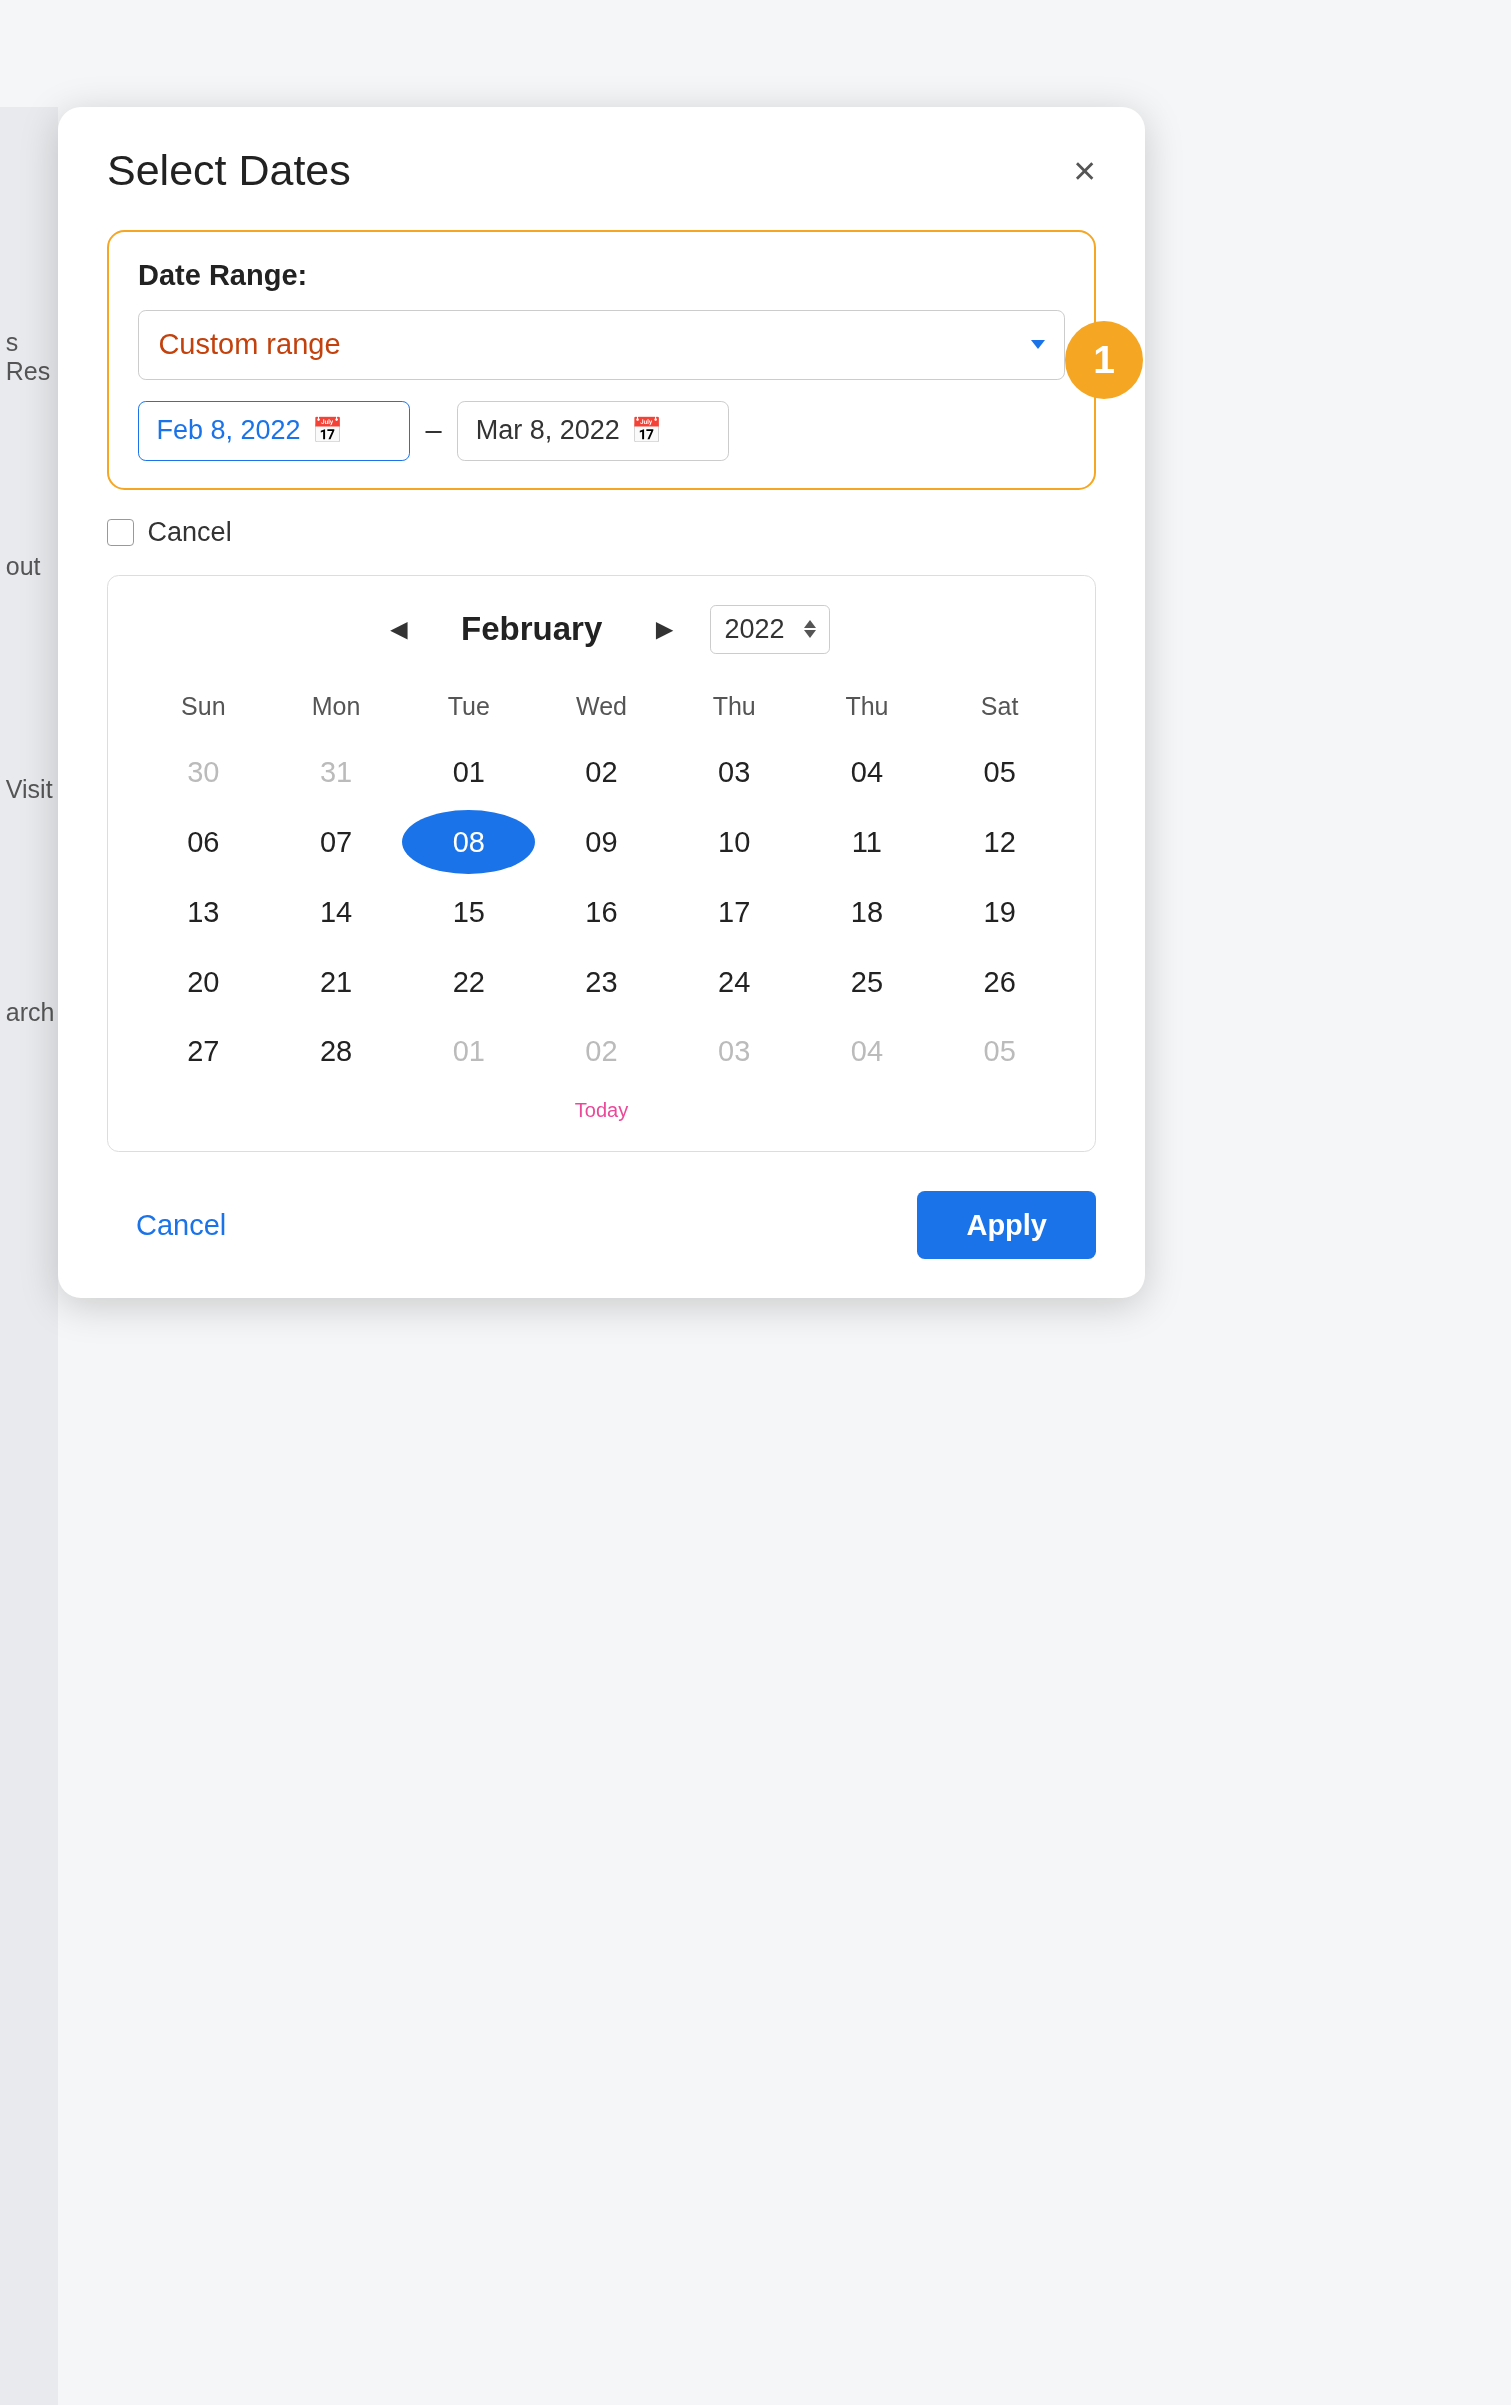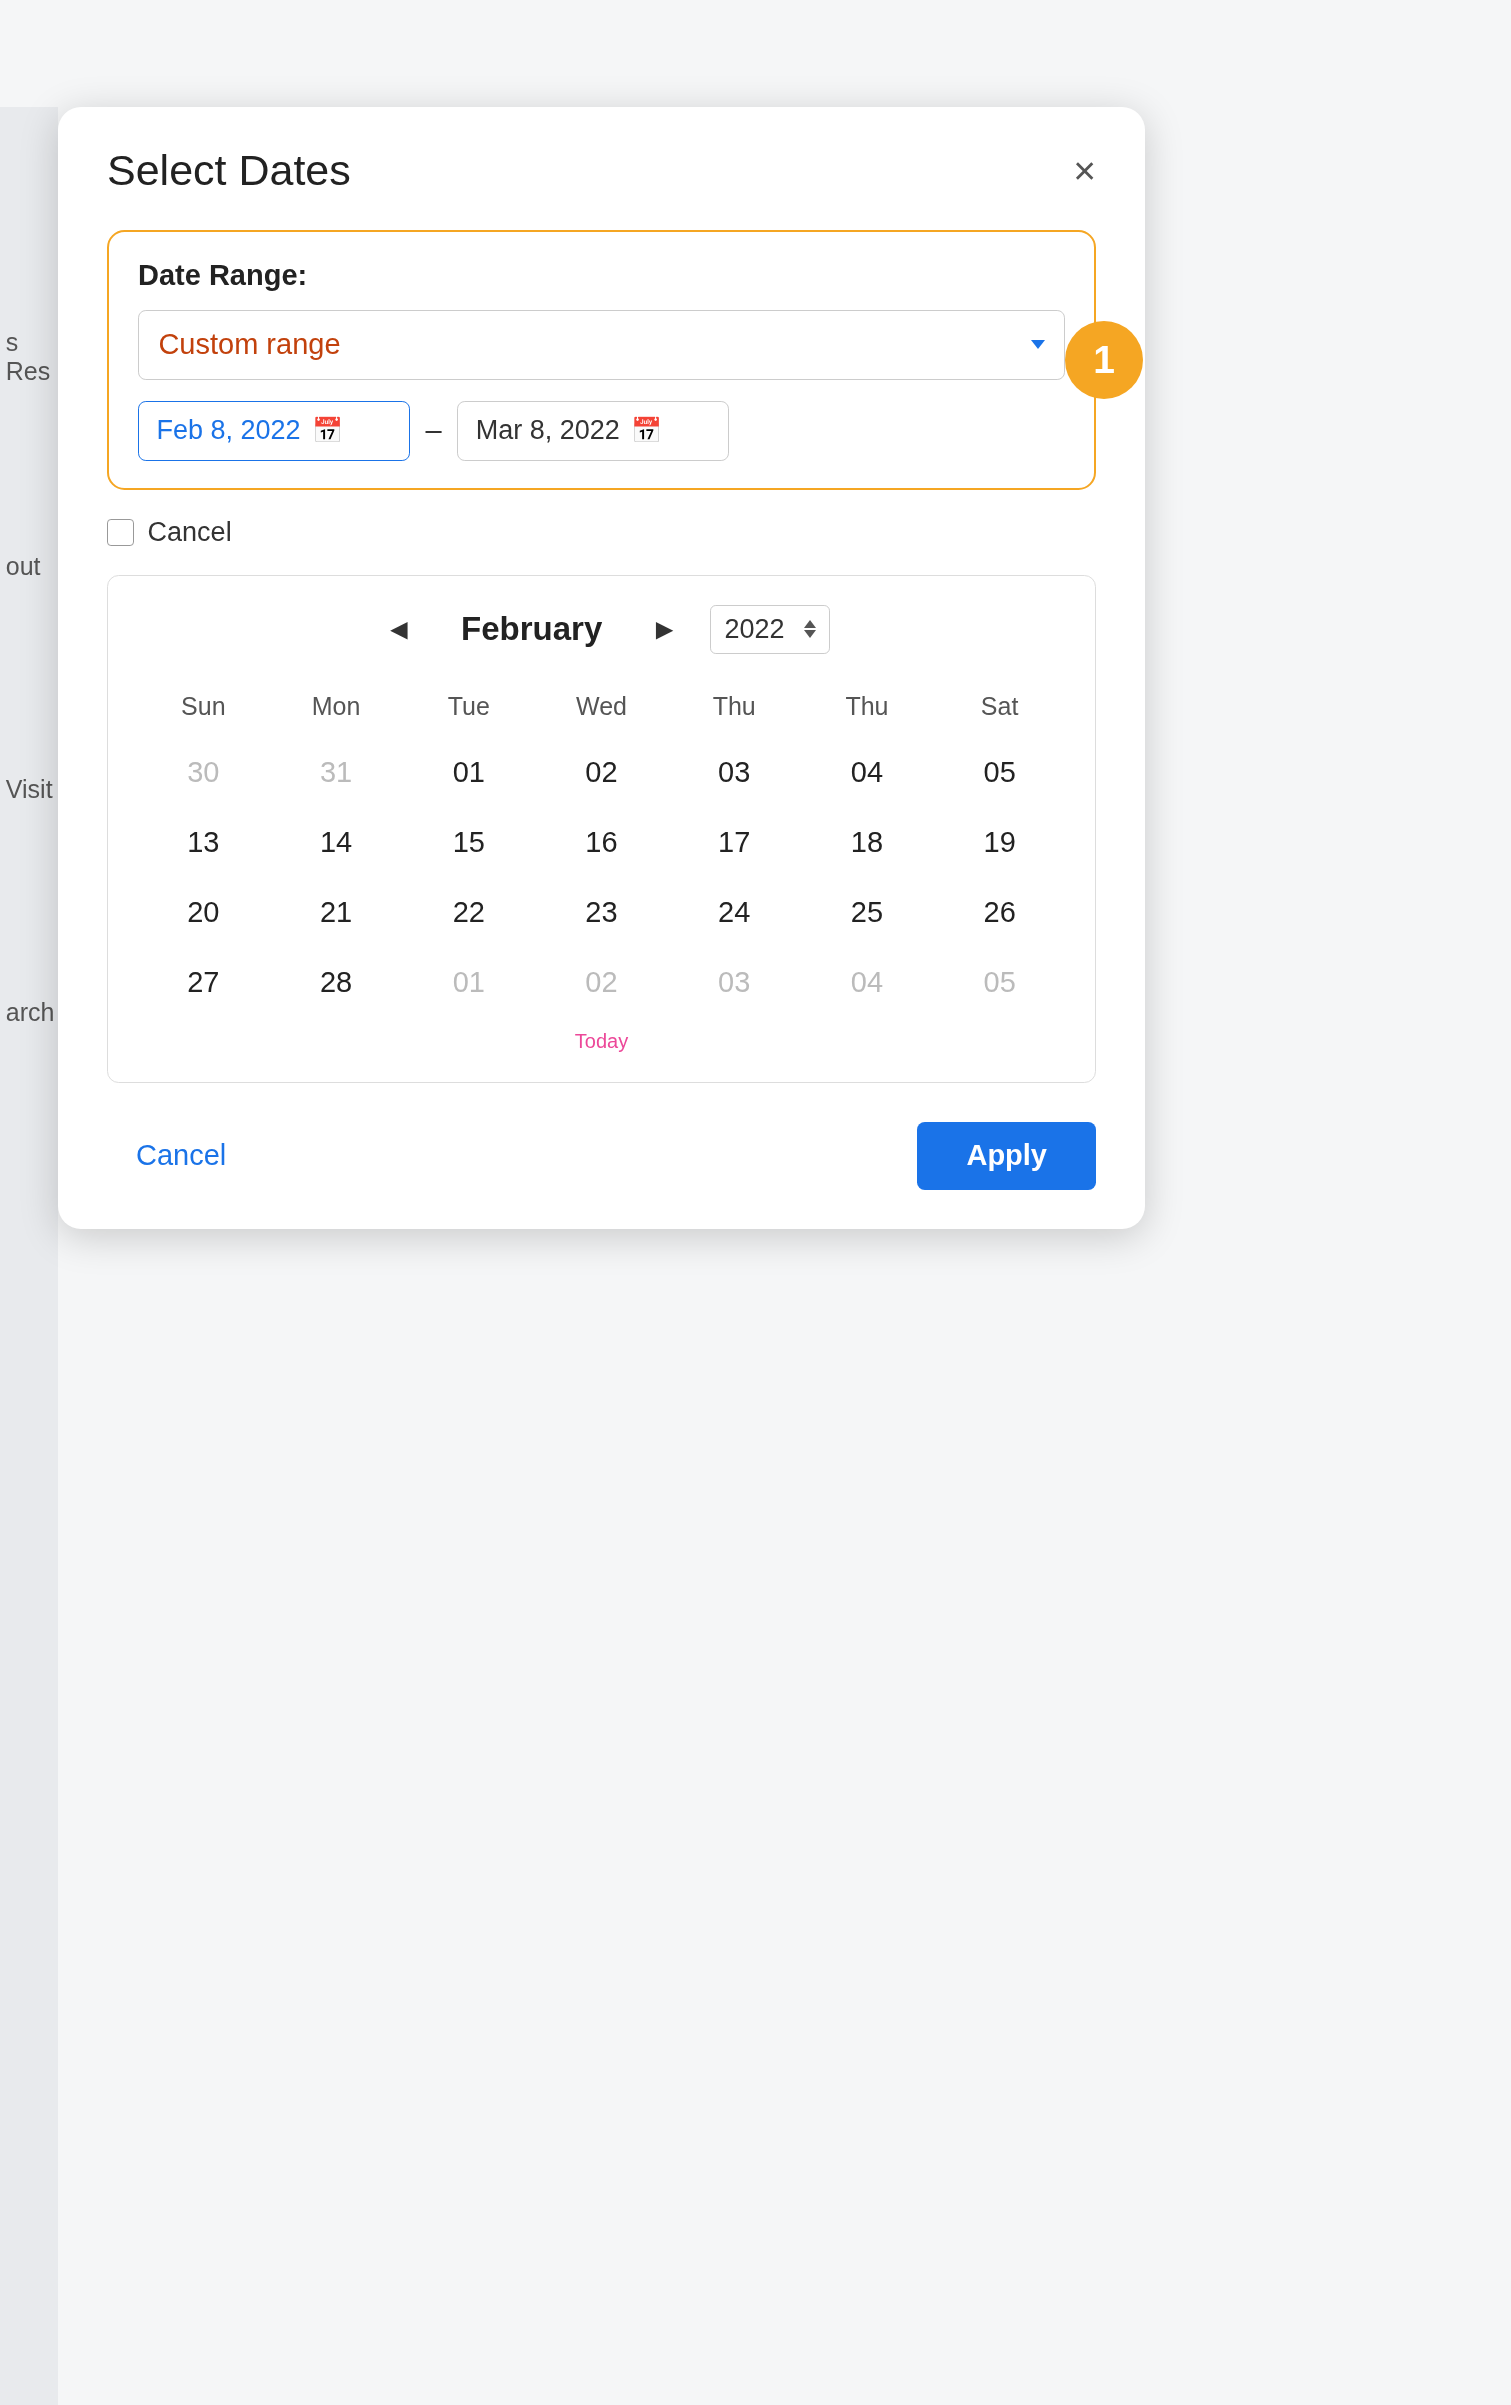--- a/index.html
+++ b/index.html
@@ -474,20 +474,29 @@
       <div class="cal-row">
         <div class="cal-day inactive">30</div>
         <div class="cal-day inactive">31</div>
         <div class="cal-day">01</div>
         <div class="cal-day">02</div>
         <div class="cal-day">03</div>
         <div class="cal-day">04</div>
         <div class="cal-day">05</div>
       </div>
 
+      <div class="cal-row">
+        <div class="cal-day">06</div>
+        <div class="cal-day">07</div>
+        <div class="cal-day selected">08</div>
+        <div class="cal-day">09</div>
+        <div class="cal-day">10</div>
+        <div class="cal-day">11</div>
+        <div class="cal-day">12</div>
+      </div>
 
       <div class="cal-row">
         <div class="cal-day">13</div>
         <div class="cal-day">14</div>
         <div class="cal-day">15</div>
         <div class="cal-day">16</div>
         <div class="cal-day">17</div>
         <div class="cal-day">18</div>
         <div class="cal-day">19</div>
       </div>

